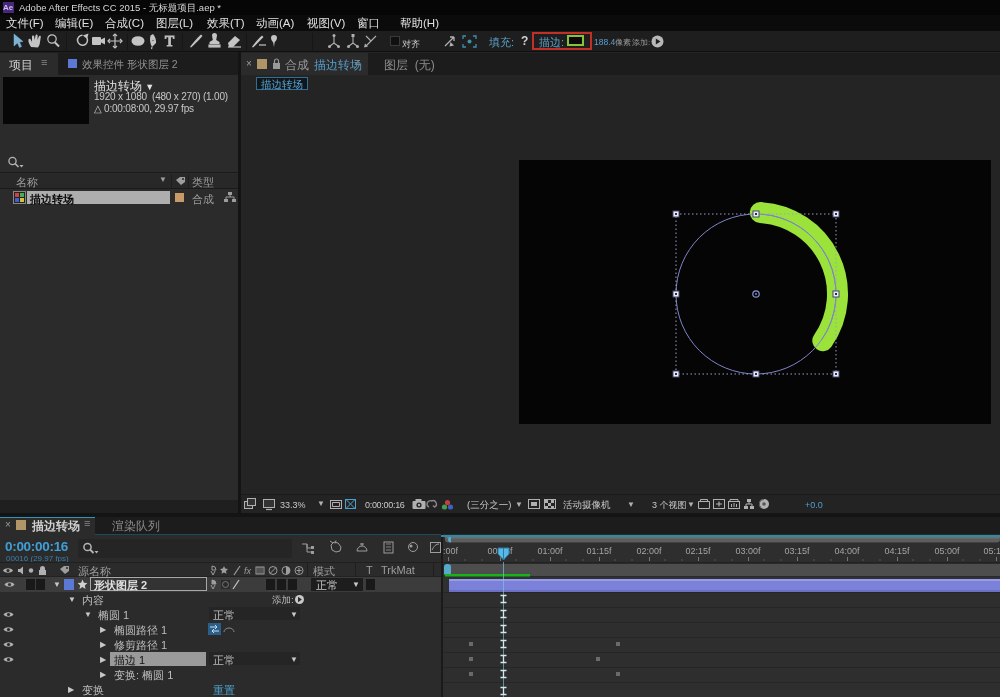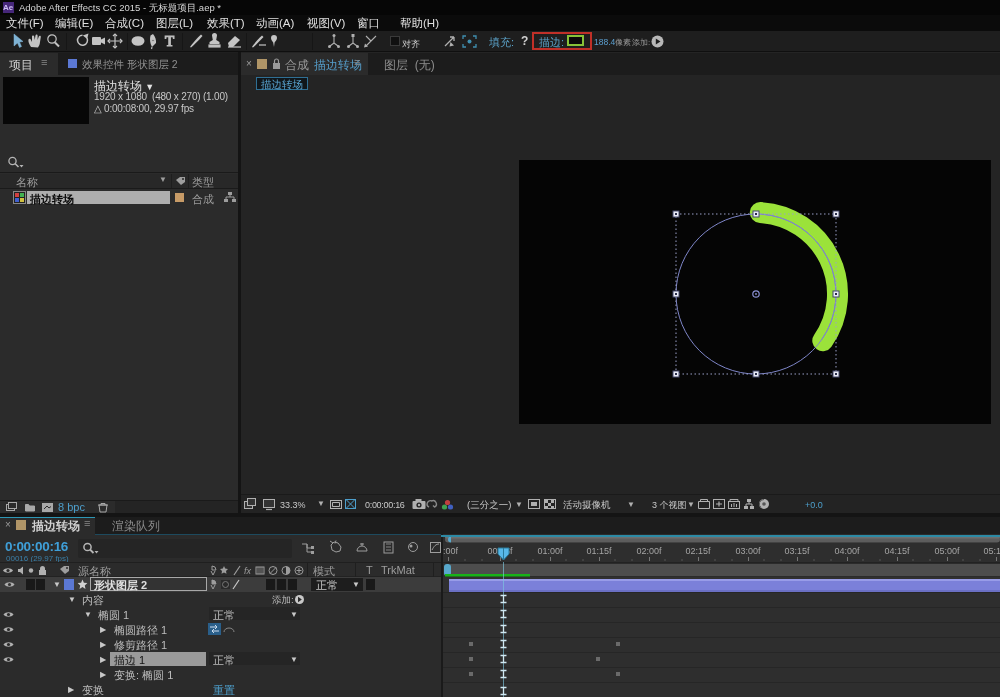--- a/index.html
+++ b/index.html
@@ -168,36 +168,20 @@
         <g fill="#9d9d9d">
             <rect x="4" y="0" width="4" height="3"></rect>
             <rect x="0" y="7" width="4" height="3"></rect>
             <rect x="8" y="7" width="4" height="3"></rect>
           </g>
         <path d="M6,3 L6,5 M2,7 L2,5 L10,5 L10,7" stroke="#9d9d9d" fill="none"></path>
       </svg>
     </div>
   </div>
 
-  <div class="abs" style="left:0;top:448px;width:238px;height:13px;background:#2b2b2b;border-top:1px solid #1a1a1a;">
-    <div class="abs" style="left:115px;top:0;width:123px;height:13px;background:#242424;"></div>
-    <svg class="abs" style="left:6px;top:1px;" width="110" height="11" viewBox="0 0 110 11">
-      <g stroke="#a8a8a8" fill="none">
-        <rect x="0.5" y="2.5" width="8" height="6"></rect>
-          <rect x="2.5" y="0.5" width="8" height="6" fill="#2b2b2b"></rect>
-        <path d="M19.5,2.5 h3 l1,1.5 h5 v5 h-9 Z" fill="#a8a8a8"></path>
-        <rect x="36.5" y="1.5" width="10" height="8" fill="#a8a8a8"></rect>
-          <path d="M38,7 l3,-3 l2,2 l2,-1.5" stroke="#2b2b2b" stroke-width="1"></path>
-      </g>
-    </svg>
-    <div class="abs t" style="left:58px;top:0;color:#4d9fcc;font-size:11px;">8 bpc</div>
-    <svg class="abs" style="left:97px;top:1px;" width="12" height="11" viewBox="0 0 12 11">
-      <path d="M2,3 h8 l-1,7 h-6 Z M4,3 v-1.5 h4 V3 M1,3 h10" stroke="#a8a8a8" fill="none"></path>
-    </svg>
-  </div>
 </div>
 
 <div class="abs" style="left:241px;top:52px;width:759px;height:461px;background:#242424;">
 
   <div class="abs" style="left:0;top:1px;width:759px;height:22px;background:#1c1c1c;">
     <div class="abs" style="left:0;top:0;width:127px;height:22px;background:#2b2b2b;"></div>
     <div class="abs t" style="left:5px;top:5px;color:#9a9a9a;font-size:10px;">×</div>
     <div class="abs" style="left:16px;top:6px;width:10px;height:10px;background:#b09567;"></div>
     <svg class="abs" style="left:31px;top:5px;" width="9" height="12" viewBox="0 0 9 12">
       <rect x="1" y="5" width="7" height="6" fill="#9a9a9a"></rect>

